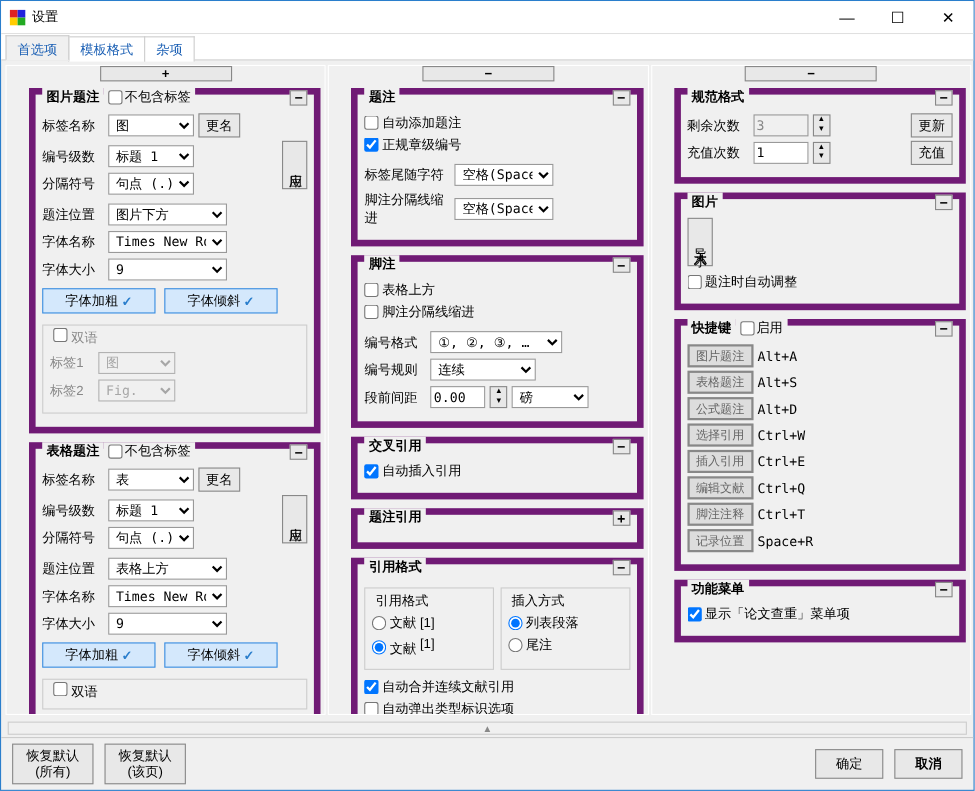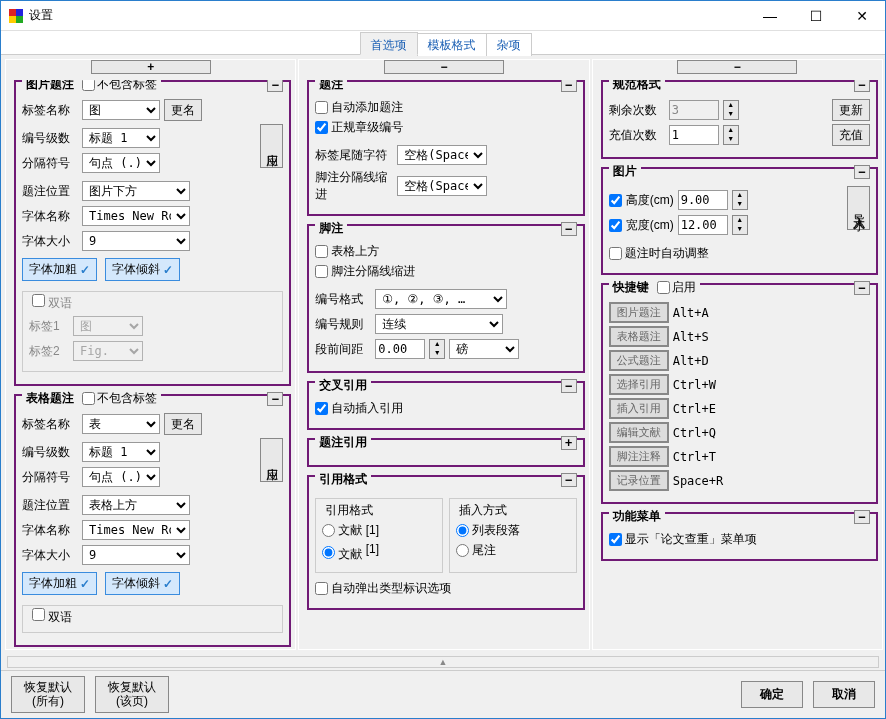--- a/index.html
+++ b/index.html
@@ -5,48 +5,48 @@
 * { box-sizing: border-box; margin: 0; padding: 0; font-family: "Microsoft YaHei", SimSun, sans-serif; font-size: 12px; }
 body { background: #f0f0f0; width: 886px; height: 719px; border: 1px solid #2a7ecc; display: flex; flex-direction: column; }
 .titlebar { height: 30px; background: #fff; display: flex; align-items: center; padding: 0 0 0 8px; border-bottom: 1px solid #e0e0e0;}
 .titlebar .ico { width:14px; height:14px; margin-right:6px; position:relative;}
 .titlebar .ico::before{content:"";position:absolute;width:7px;height:7px;background:#d22;left:0;top:0;}
 .titlebar .ico::after{content:"";position:absolute;width:7px;height:7px;background:#2a2;left:7px;top:7px;}
 .titlebar .ico2{width:7px;height:7px;background:#22d;position:absolute;left:7px;top:0;}
 .titlebar .ico3{width:7px;height:7px;background:#fc0;position:absolute;left:0;top:7px;}
 .titlebar .title { flex: 1; }
 .winbtn { width: 46px; height: 30px; display:flex; align-items:center; justify-content:center; font-size:14px; font-family: Arial;}
-.tabs { height: 24px; background:#fff; border-bottom:1px solid #ccc; display:flex; padding-left:4px;justify-content:center;}
+.tabs { height: 24px; background:#fff; border-bottom:1px solid #ccc; display:flex; padding-left:4px;}
 .tab { padding: 4px 10px 3px; border:1px solid #ccc; border-bottom:none; margin-right:-1px; background:#f0f0f0; position:relative; top:1px;}
 .tab.active { background:#f0f0f0; border-bottom:1px solid #f0f0f0; z-index:1; color:#1a5fb4;}
 .tab:not(.active){ color:#1a5fb4; border-top:1px solid #ccc; background:#fff; top:2px; padding-top:3px;}
 .content { flex:1; display:flex; gap:0; padding: 4px 0 4px 4px; overflow:hidden;}
 .column { flex:1; display:flex; flex-direction:column; border:1px solid #fff; margin-right:2px;}
 .colhead { height:16px; display:flex; justify-content:center; margin-bottom:4px;}
 .pm { width:120px; height:14px; border:1px solid #888; background:#e8e8e8; display:flex; align-items:center; justify-content:center; font-weight:bold; line-height:1;}
 .colbody { flex:1; overflow-y:scroll; padding:0 4px 0 8px;}
 .colbody::-webkit-scrollbar{width:17px;}
 .colbody::-webkit-scrollbar-track{background:#f0f0f0; border-left:1px solid #ddd;}
 .colbody::-webkit-scrollbar-thumb{background:#cdcdcd; border:1px solid #aaa;}
-.group { border:2px solid #701a75; background:#f0f0f0; margin-bottom:8px; padding:6px 6px 8px; position:relative;}
+.group { border:6px solid #701a75; background:#f0f0f0; margin-bottom:8px; padding:6px 6px 8px; position:relative;margin-left:12px;}
 .ghead { display:flex; align-items:center; margin:-12px 0 6px 0;}
 .ghead .gt { background:#f0f0f0; font-weight:bold; padding:0 4px;}
 .ghead .gchk { background:#f0f0f0; padding:0 4px; display:flex; align-items:center; gap:2px;}
 .ghead .sp { flex:1;}
 .ghead .exp { width:16px; height:14px; border:1px solid #888; background:#e8e8e8; display:flex; align-items:center; justify-content:center; font-weight:bold; line-height:1; font-family:monospace;}
 .row { display:flex; align-items:center; gap:4px; margin:3px 0; min-height:22px;}
 .lbl { width:56px; flex-shrink:0;}
 .sel, .txt { height:20px; border:1px solid #999; background:#fff; font-family: "SimSun", monospace; font-size:12px; padding:0 2px;}
 .sel { min-width:70px;}
 .num { width:50px; height:20px; border:1px solid #999; background:#fff; text-align:left; padding:0 2px; font-family:monospace;}
 .spin { width:16px; height:20px; border:1px solid #888; display:flex; flex-direction:column; background:#e8e8e8;}
 .spin span{flex:1; font-size:7px; line-height:1; text-align:center;}
 .btn { height:22px; padding:0 6px; border:1px solid #888; background:#e8e8e8; display:flex; align-items:center; justify-content:center;}
 .btn.tall { height:44px; writing-mode:vertical-rl; padding:4px 2px; letter-spacing:2px;}
-.toggle { border:1px solid #3a8cde; background:#d4e8fc; padding:2px 6px; display:inline-flex; align-items:center; gap:3px;}
+.toggle { border:1px solid #3a8cde; background:#d4e8fc; padding:2px 20px; display:inline-flex; align-items:center; gap:3px;}
 .toggle .chk { color:#2a7ecc; font-weight:bold;}
 .chk-row { display:flex; align-items:center; gap:3px; margin:3px 0;}
 input[type=checkbox],input[type=radio]{width:13px;height:13px;margin:0;}
 .subgroup { border:1px solid #ccc; padding:4px 6px 6px; margin:4px 0;}
 .subgroup .sghead { margin-top:-10px; background:#f0f0f0; display:inline-block; padding:0 3px;}
 .dis { color:#888;}
 .dis .sel { background:#f0f0f0; color:#888;}
 .hotkey-row { display:flex; align-items:center; gap:4px; margin:3px 0;}
 .hotkey-btn { border:2px solid #888; background:#ddd; padding:1px 4px; font-size:11px; width:60px; text-align:center; color:#666;}
 .hotkey-val { font-family:monospace; font-size:12px;}
@@ -245,25 +245,25 @@
         <div class="chk-row">
             <input type="checkbox" style="">
             <span>表格上方</span>
           </div>
         <div class="chk-row">
             <input type="checkbox" style="">
             <span>脚注分隔线缩进</span>
           </div>
         <div class="row" style="margin-top:8px">
             <span class="lbl">编号格式</span>
-            <select class="sel" style="width:132px"><option>①, ②, ③, …</option></select>
+            <select class="sel" style="width:120px"><option>①, ②, ③, …</option></select>
           </div>
         <div class="row">
             <span class="lbl">编号规则</span>
-            <select class="sel" style="width:128px"><option>连续</option></select>
+            <select class="sel" style="width:96px"><option>连续</option></select>
           </div>
         <div class="row">
             <span class="lbl">段前间距</span>
           <input class="num" value="0.00" style="">
           <div class="spin">
               <span>▲</span>
               <span>▼</span>
             </div>
           <select class="sel" style="width:48px"><option>磅</option></select>
         </div>
@@ -313,20 +313,24 @@
                 <input type="radio" name="im" checked="" style="">
                 <span>列表段落</span>
               </div>
             <div class="chk-row">
                 <input type="radio" name="im" style="">
                 <span>尾注</span>
               </div>
           </div>
         </div>
         <div class="chk-row">
+            <input type="checkbox" checked="" style="">
+            <span>自动合并连续文献引用</span>
+          </div>
+        <div class="chk-row">
             <input type="checkbox" style="">
             <span>自动弹出类型标识选项</span>
           </div>
       </div>
 
     </div>
   </div>
 
   <div class="column">
     <div class="colhead">
@@ -360,40 +364,20 @@
         </div>
       </div>
 
       <div class="group">
         <div class="ghead">
             <span class="gt">图片</span>
             <span class="sp"></span>
             <span class="exp">−</span>
           </div>
         <div style="display:flex;gap:4px">
-          <div style="flex:1">
-            <div class="row">
-                <input type="checkbox" checked="" style="">
-                <span>高度(cm)</span>
-              <input class="num" value="9.00" style="">
-              <div class="spin">
-                  <span>▲</span>
-                  <span>▼</span>
-                </div>
-            </div>
-            <div class="row">
-                <input type="checkbox" checked="" style="">
-                <span>宽度(cm)</span>
-              <input class="num" value="12.00" style="">
-              <div class="spin">
-                  <span>▲</span>
-                  <span>▼</span>
-                </div>
-            </div>
-          </div>
           <div class="btn tall" style="height:44px">导入大小</div>
         </div>
         <div class="chk-row" style="margin-top:6px">
             <input type="checkbox" style="">
             <span>题注时自动调整</span>
           </div>
       </div>
 
       <div class="group">
         <div class="ghead">
@@ -457,15 +441,15 @@
 </div>
 
 <div class="handle">
     <span>▲</span>
   </div>
 
 <div class="footer">
   <div class="fbtn bold"><span>恢复默认</span><br><span>(所有)</span></div>
   <div class="fbtn bold"><span>恢复默认</span><br><span>(该页)</span></div>
   <span class="sp"></span>
-  <div class="fbtn" style="font-weight:bold">确定</div>
+  <div class="fbtn" style="font-weight:normal">确定</div>
   <div class="fbtn" style="font-weight:bold">取消</div>
 </div>
 
 </body></html>

